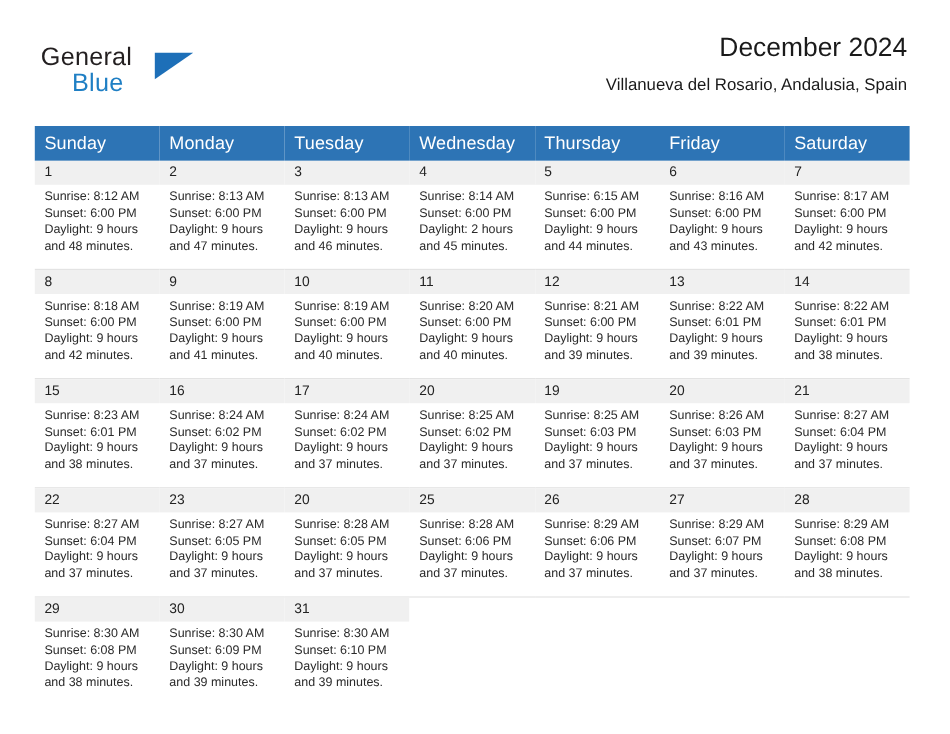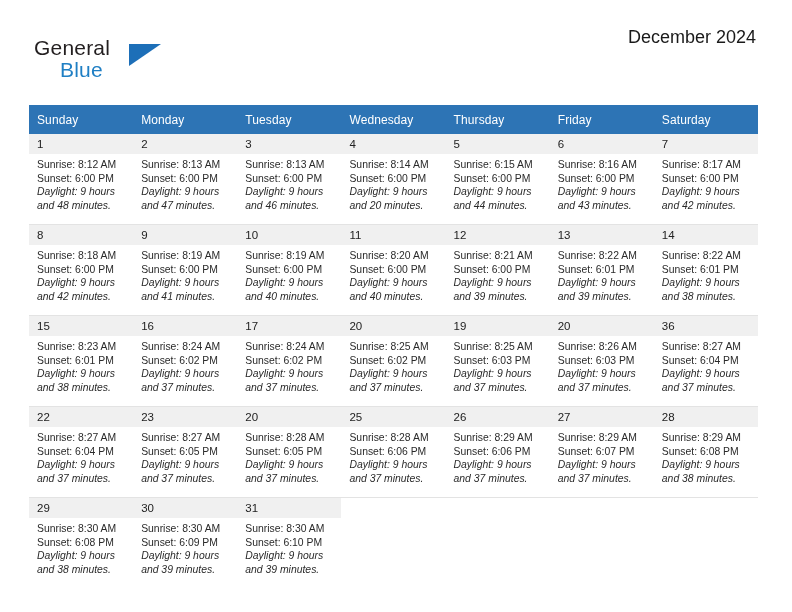--- a/index.html
+++ b/index.html
@@ -65,21 +65,21 @@
     border-bottom: 22px solid transparent;
   }
 
   .title-block {
     position: absolute;
     right: 36px;
     top: 28px;
     text-align: right;
   }
   .cal-title {
-    font-size: 18px;
+    font-size: 22px;
     font-weight: normal;
     color: #1a1a1a;
     line-height: 1.1;
     white-space: nowrap;
   }
   .cal-subtitle {
     margin-top: 10px;
     font-size: 14px;
     font-weight: normal;
     color: #1a1a1a;
@@ -93,21 +93,21 @@
     top: 105px;
     width: 729px;
     border-collapse: collapse;
     table-layout: fixed;
   }
   .calendar col { width: 104.14px; }
 
   .calendar thead th {
     background: #2d74b5;
     color: #ffffff;
-    font-size: 12px;
+    font-size: 15px;
     font-weight: normal;
     text-align: left;
     padding: 5px 0 5px 8px;
     height: 19px;
     border: none;
     letter-spacing: 0.1px;
   }
 
   .week-row > td {
     vertical-align: top;
@@ -139,37 +139,38 @@
     background: transparent;
     color: transparent;
   }
   .details {
     padding: 4px 6px 0 8px;
     font-size: 10.4px;
     line-height: 13.6px;
     color: #2a2a2a;
   }
   .details div { white-space: nowrap; }
-  .details .wrap { white-space: normal; font-style: italic; }
+  .details .wrap { white-space: normal; }
 </style>
 </head>
 <body>
 
 <div class="page">
 
   <div class="header">
 
     <div class="brand">
       <span class="brand-general">General</span>
       <span class="brand-triangle"></span>
       <span class="brand-blue">Blue</span>
     </div>
 
     <div class="title-block">
       <div class="cal-title">December 2024</div>
+      <div class="cal-subtitle">Villanueva del Rosario, Andalusia, Spain</div>
     </div>
 
   </div>
 
   <table class="calendar">
     <colgroup>
       <col>
         <col>
         <col>
         <col>
@@ -220,21 +221,21 @@
                 <div class="wrap">Daylight: 9 hours and 46 minutes.</div>
               </div>
             </div>
           </td>
         <td>
             <div class="cell filled">
               <div class="daynum">4</div>
               <div class="details">
                 <div>Sunrise: 8:14 AM</div>
                 <div>Sunset: 6:00 PM</div>
-                <div class="wrap">Daylight: 9 hours and 20 minutes.</div>
+                <div class="wrap">Daylight: 2 hours and 45 minutes.</div>
               </div>
             </div>
           </td>
         <td>
             <div class="cell filled">
               <div class="daynum">5</div>
               <div class="details">
                 <div>Sunrise: 6:15 AM</div>
                 <div>Sunset: 6:00 PM</div>
                 <div class="wrap">Daylight: 9 hours and 44 minutes.</div>
@@ -392,21 +393,21 @@
               <div class="daynum">20</div>
               <div class="details">
                 <div>Sunrise: 8:26 AM</div>
                 <div>Sunset: 6:03 PM</div>
                 <div class="wrap">Daylight: 9 hours and 37 minutes.</div>
               </div>
             </div>
           </td>
         <td>
             <div class="cell filled">
-              <div class="daynum">36</div>
+              <div class="daynum">21</div>
               <div class="details">
                 <div>Sunrise: 8:27 AM</div>
                 <div>Sunset: 6:04 PM</div>
                 <div class="wrap">Daylight: 9 hours and 37 minutes.</div>
               </div>
             </div>
           </td>
       </tr>
 
       <tr class="week-row sep">

